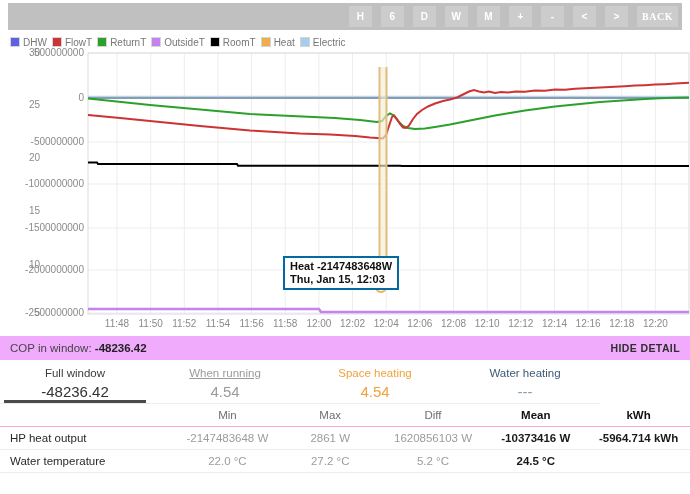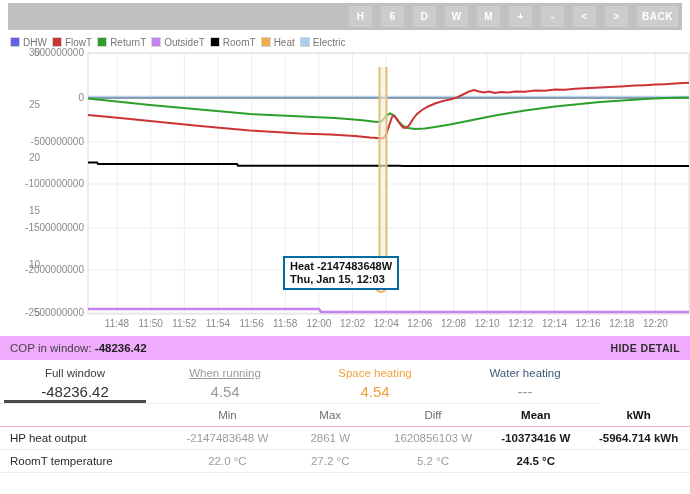--- a/index.html
+++ b/index.html
@@ -71,21 +71,21 @@
 <div class="toolbar" id="toolbar">
     <div class="tb-btn">H</div>
     <div class="tb-btn">6</div>
     <div class="tb-btn">D</div>
     <div class="tb-btn">W</div>
     <div class="tb-btn">M</div>
     <div class="tb-btn">+</div>
     <div class="tb-btn">-</div>
     <div class="tb-btn">&lt;</div>
     <div class="tb-btn">&gt;</div>
-    <div class="tb-btn" style="min-width: 34px;">BACK</div>
+    <div class="tb-btn" style="min-width: 34px; font-family: Liberation Serif, serif;">BACK</div>
   </div>
 
 <div class="legend" id="legend">
     <div class="legend-item">
       <span class="legend-swatch" style="background: rgb(92, 97, 230);"></span>
       <span class="legend-label">DHW</span>
     </div>
     <div class="legend-item">
       <span class="legend-swatch" style="background: rgb(204, 51, 51);"></span>
       <span class="legend-label">FlowT</span>
@@ -236,20 +236,20 @@
   </div>
   <div class="stats-row">
     <div class="stats-cell rowlabel">HP heat output</div>
     <div class="stats-cell">-2147483648 W</div>
     <div class="stats-cell">2861 W</div>
     <div class="stats-cell">1620856103 W</div>
     <div class="stats-cell strong">-10373416 W</div>
     <div class="stats-cell strong">-5964.714 kWh</div>
   </div>
   <div class="stats-row">
-    <div class="stats-cell rowlabel">RoomT temperature</div>
+    <div class="stats-cell rowlabel">Water temperature</div>
     <div class="stats-cell">22.0 °C</div>
     <div class="stats-cell">27.2 °C</div>
     <div class="stats-cell">5.2 °C</div>
     <div class="stats-cell strong">24.5 °C</div>
     <div class="stats-cell strong"></div>
   </div>
 </div>
 
 </body></html>

